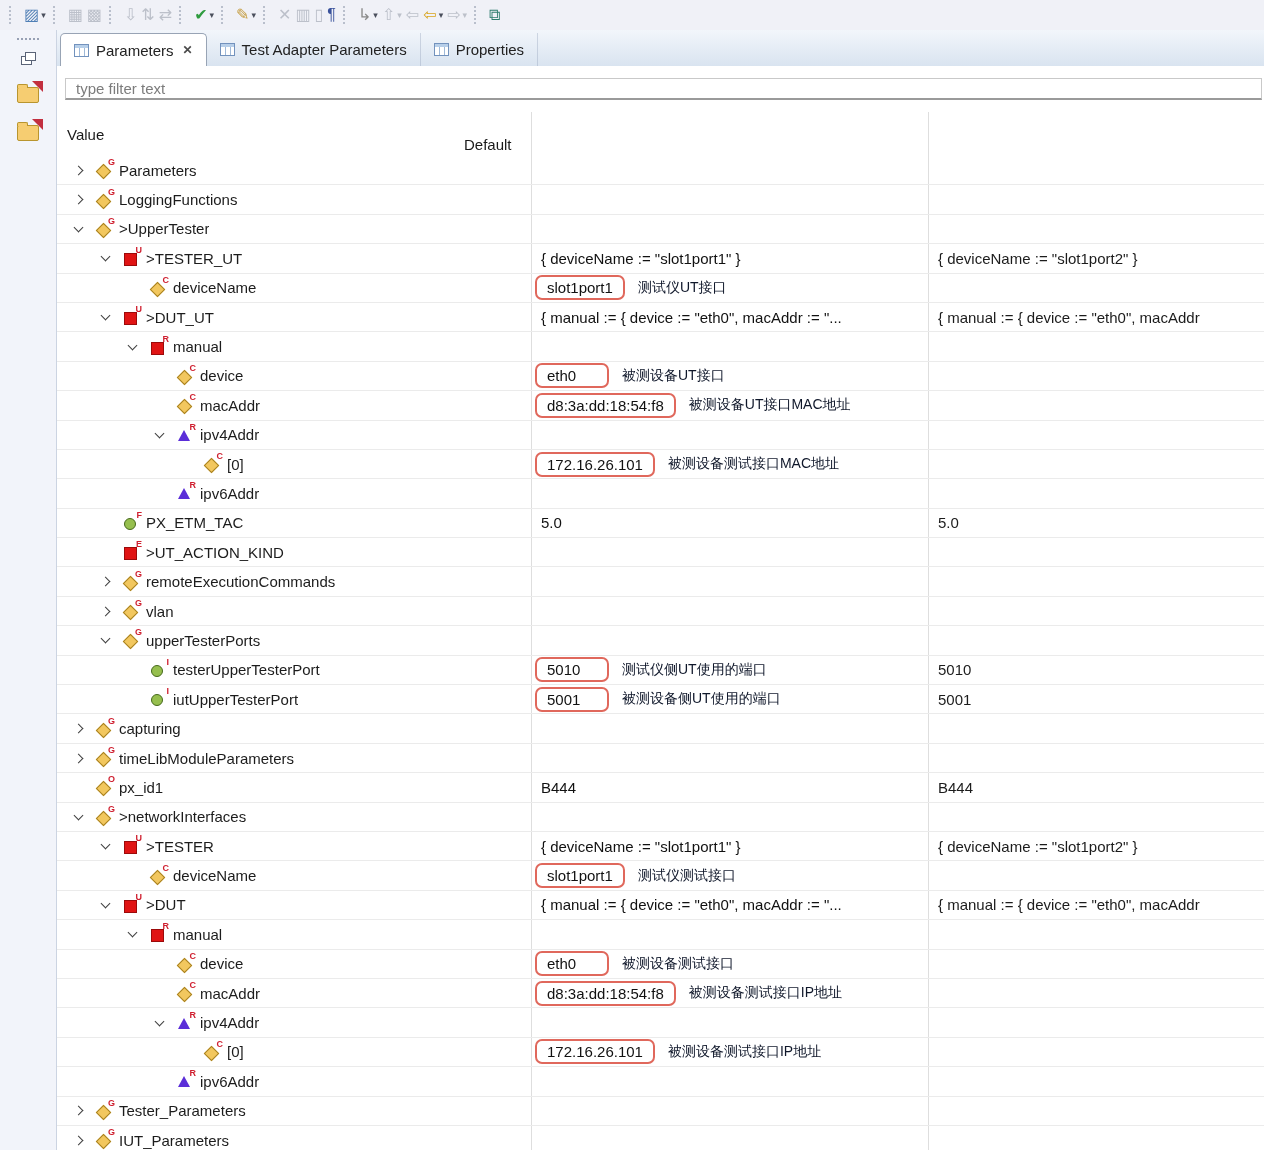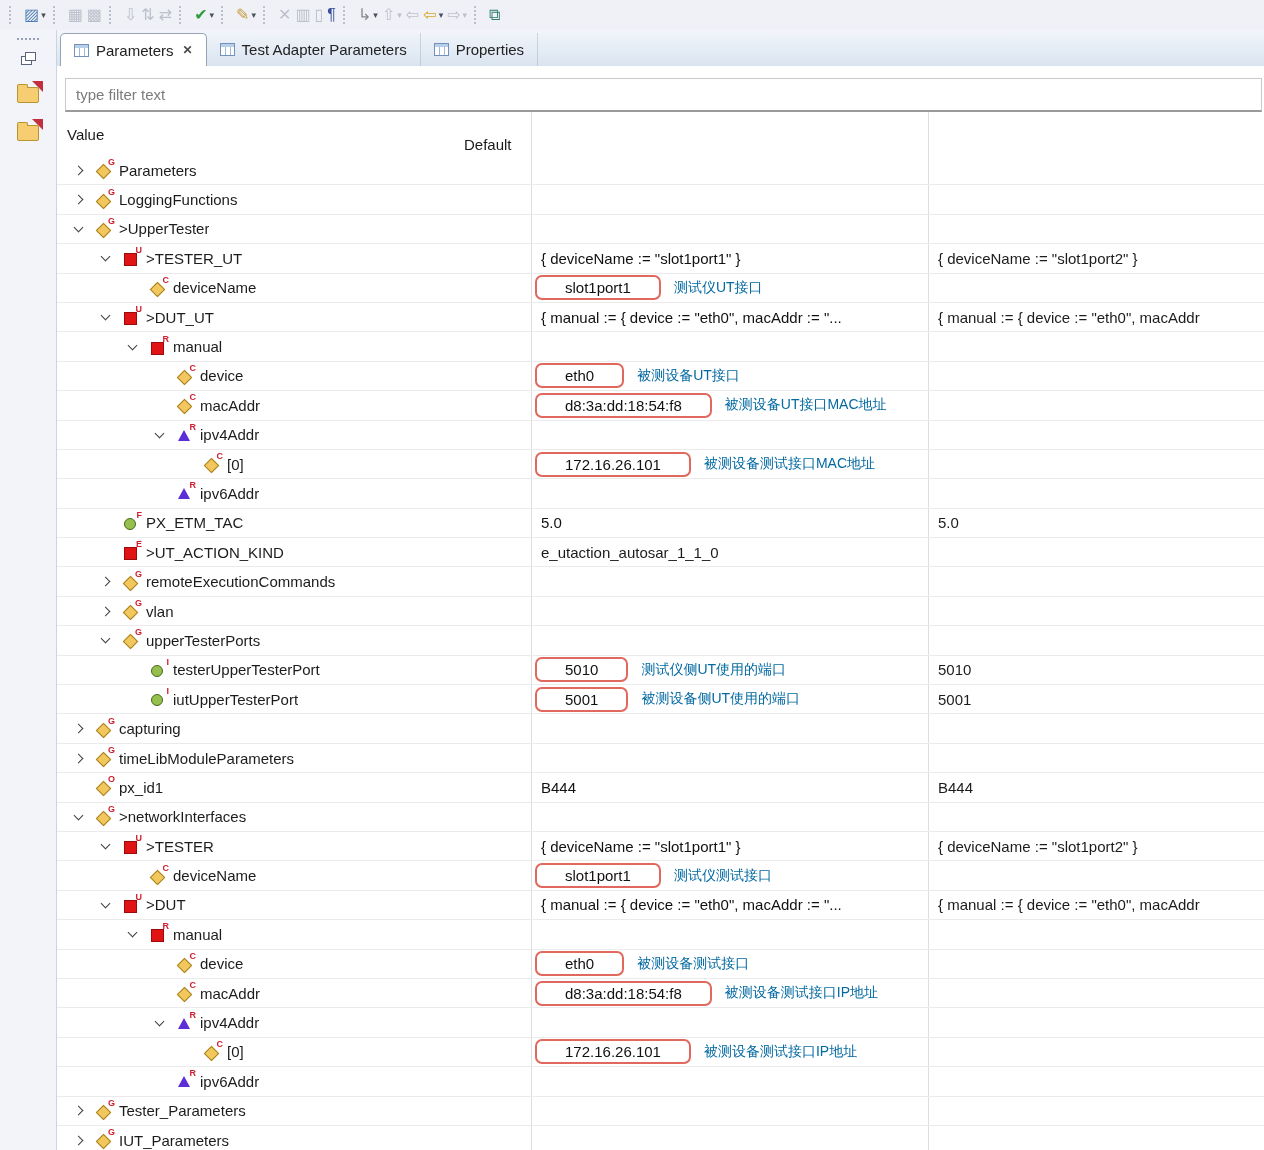--- a/index.html
+++ b/index.html
@@ -34,21 +34,21 @@
   .tab{display:flex;align-items:center;padding:0 13px;font-size:15px;color:#222;margin-top:3px;cursor:pointer;white-space:nowrap;}
   .tab:not(.active){border-right:1px solid rgba(140,155,180,.35);}
   .tab.active{background:#fff;border:1px solid #98a4b5;border-bottom:none;border-radius:5px 5px 0 0;position:relative;z-index:2;}
   .vicon{width:15px;height:13px;box-sizing:border-box;border:1px solid #7292bd;background:#fff;position:relative;margin-right:7px;flex:none;}
   .vicon::before{content:'';position:absolute;left:0;top:0;right:0;height:3px;background:#b7cfe9;}
   .vicon::after{content:'';position:absolute;left:4px;top:3px;bottom:0;width:1px;background:#9fb9d8;box-shadow:5px 0 0 #9fb9d8;}
   .tclose{font-size:12px;font-weight:bold;color:#4a4a4a;margin-left:9px;cursor:pointer;}
 
   
   .filterwrap{height:46px;flex:none;background:#fff;}
-  .filter{display:block;width:calc(100% - 10px);margin:12px 0 0 8px;height:34px;box-sizing:border-box;
+  .filter{display:block;width:calc(100% - 10px);margin:12px 0 0 8px;height:22px;box-sizing:border-box;
           border:1px solid #c9c9c9;border-bottom:2px solid #9a9a9a;padding:0 10px;font-size:15px;
           font-family:"Liberation Sans",sans-serif;color:#222;outline:none;}
   .filter::placeholder{color:#7c7c7c;}
 
   
   .table{flex:1;position:relative;overflow:hidden;}
   .colline{position:absolute;top:0;bottom:0;width:1px;background:#dedede;z-index:0;}
   .thead{display:flex;height:44px;align-items:center;position:relative;z-index:1;}
   .thead .hcell{font-size:15px;color:#1a1a1a;box-sizing:border-box;white-space:nowrap;overflow:hidden;}
   .hname{width:474px;padding-left:16px;}
@@ -71,22 +71,22 @@
   .picon .shape{position:absolute;}
   .picon.diamond .shape{width:9px;height:9px;background:#f2c75e;border:1px solid #a8811f;transform:rotate(45deg);left:2px;top:4px;}
   .picon.square .shape{width:11px;height:11px;background:#e01414;border:1px solid #9c0a0a;left:1px;top:3px;}
   .picon.triangle .shape{width:0;height:0;border-left:6px solid transparent;border-right:6px solid transparent;border-bottom:11px solid #5b2ed8;left:1px;top:3px;}
   .picon.circle .shape{width:10px;height:10px;background:#96bf4e;border:1.5px solid #46691c;border-radius:50%;left:1px;top:3px;}
   .picon .letter{position:absolute;right:-2px;top:-4px;font-size:9px;font-weight:bold;color:#cf1f2f;line-height:1;}
 
   .pname{font-size:15px;color:#1c1c1c;overflow:hidden;text-overflow:clip;}
   .vplain{font-size:15px;color:#111;}
   .vbox{display:inline-flex;align-items:center;justify-content:flex-start;border:2px solid #e0685c;border-radius:7px;
-        padding:2px 28px;min-width:74px;box-sizing:border-box;margin-left:-6px;font-size:15px;color:#111;}
-  .ann{margin-left:13px;color:#0369a1;font-size:14px;white-space:nowrap;}
+        padding:2px 10px;min-width:74px;box-sizing:border-box;margin-left:-6px;font-size:15px;color:#111;}
+  .ann{margin-left:13px;color:#0f172a;font-size:14px;white-space:nowrap;}
 </style>
 </head>
 <body>
 
 <div class="screen">
 
   <div class="toolbar" id="toolbar">
       <span class="tsep"></span>
       <span class="tbtn">
         <span class="glyph" style="color: rgb(79, 127, 181);">▨</span>
@@ -387,21 +387,20 @@
             </div>
             <div class="trow">
               <div class="cell cname" style="padding-left: 35px;">
                 <span class="chev none"></span>
                 <span class="picon square">
                   <span class="shape"></span>
                   <span class="letter">E</span>
                 </span>
                 <span class="pname">&gt;UT_ACTION_KIND</span>
               </div>
-              <div class="cell cdef">e_utaction_autosar_1_1_0</div>
             </div>
             <div class="trow">
               <div class="cell cname" style="padding-left: 35px;">
                 <span class="chev closed">
                   <i></i>
                 </span>
                 <span class="picon diamond">
                   <span class="shape"></span>
                   <span class="letter">G</span>
                 </span>

